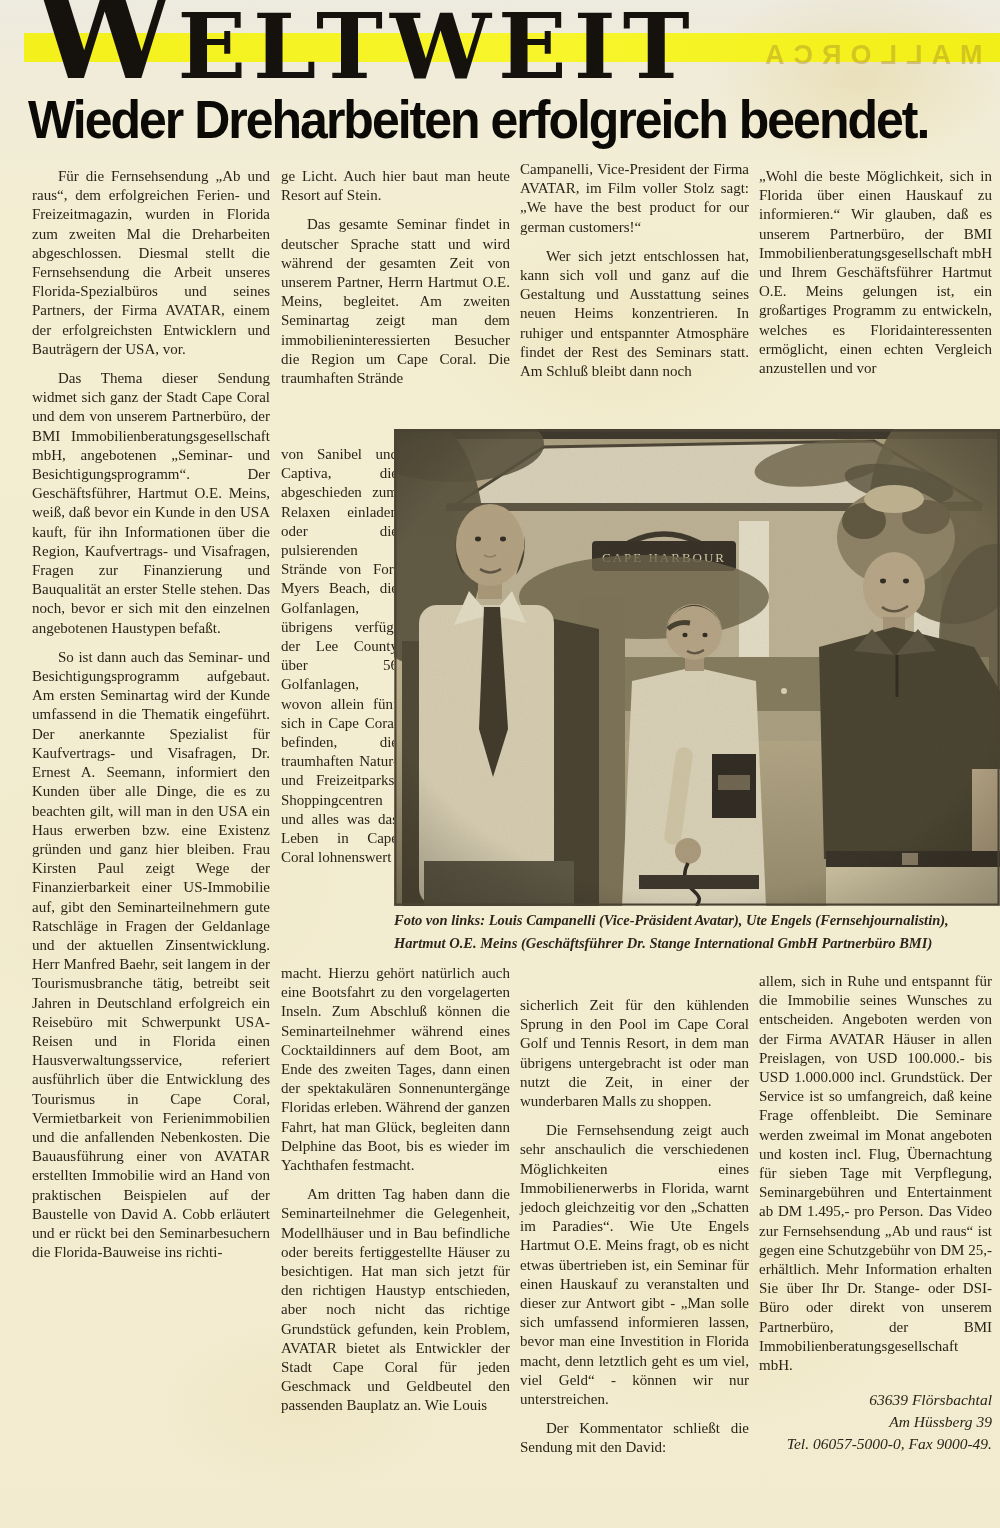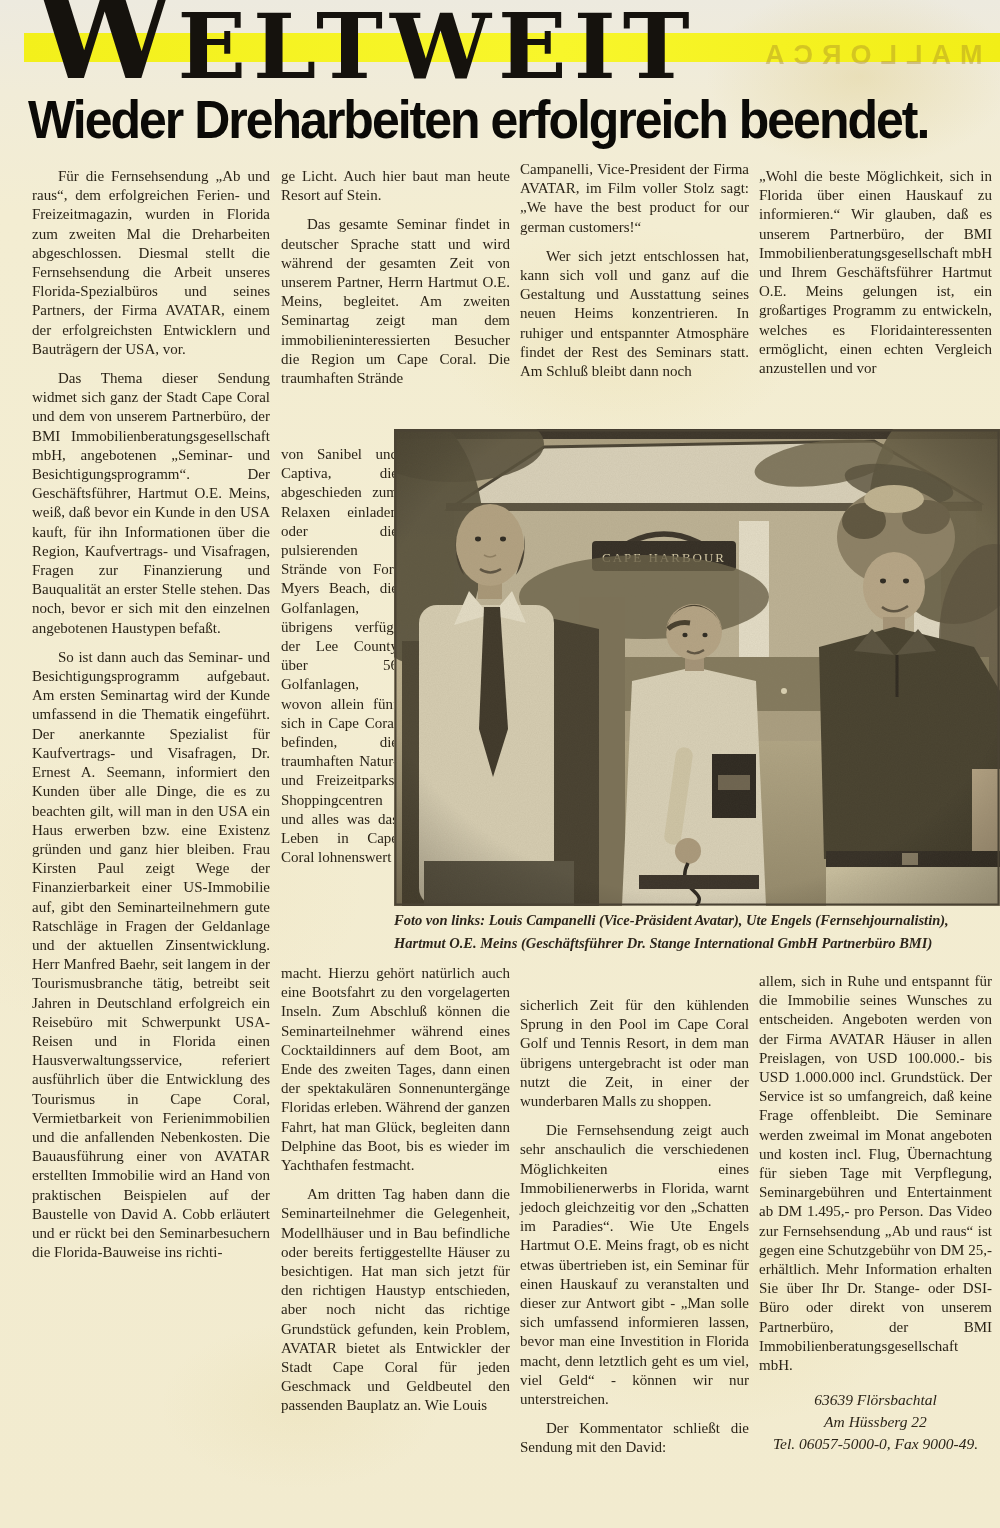--- a/index.html
+++ b/index.html
@@ -37,21 +37,21 @@
   #col2c { left:281px; top:964px; width:229px; }
   #col3a { left:520px; top:160px; width:229px; }
   #col3b { left:520px; top:962px; width:229px;margin-top:34px; }
   #col4a { left:759px; top:167px; width:233px; }
   #col4b { left:759px; top:962px; width:233px;margin-top:10px; }
   .photo { position:absolute; left:394px; top:429px; width:606px; height:477px; }
   .photo svg { display:block; width:100%; height:100%; }
   .caption { position:absolute; left:394px; top:909px; width:604px;
     font-style:italic; font-weight:700; font-size:14.5px; line-height:23px;
     color:#2d261c; text-align:left; }
-  .address { font-style:italic; font-size:15.5px; line-height:22px; margin-top:14px; text-align:center; }
+  .address { font-style:italic; font-size:15.5px; line-height:22px; margin-top:14px; text-align:right; }
   .address div { white-space:nowrap; }
 </style>
 </head>
 <body>
 
 <div class="page">
 
   <div class="band"></div>
 
   <div class="masthead">
@@ -94,21 +94,21 @@
   </div>
 
   <div class="col" id="col4a">
     <p>„Wohl die beste Möglichkeit, sich in Florida über einen Hauskauf zu informieren.“ Wir glauben, daß es unserem Partnerbüro, der BMI Immobilienberatungsgesellschaft mbH und Ihrem Geschäftsführer Hartmut O.E. Meins gelungen ist, ein großartiges Programm zu entwickeln, welches es Floridainteressenten ermöglicht, einen echten Vergleich anzustellen und vor</p>
   </div>
 
   <div class="col" id="col4b">
     <p>allem, sich in Ruhe und entspannt für die Immobilie seines Wunsches zu entscheiden. Angeboten werden von der Firma AVATAR Häuser in allen Preislagen, von USD 100.000.- bis USD 1.000.000 incl. Grundstück. Der Service ist so umfangreich, daß keine Frage offenbleibt. Die Seminare werden zweimal im Monat angeboten und kosten incl. Flug, Übernachtung für sieben Tage mit Verpflegung, Seminargebühren und Entertainment ab DM 1.495,- pro Person. Das Video zur Fernsehsendung „Ab und raus“ ist gegen eine Schutzgebühr von DM 25,- erhältlich. Mehr Information erhalten Sie über Ihr Dr. Stange- oder DSI-Büro oder direkt von unserem Partnerbüro, der BMI Immobilienberatungsgesellschaft mbH.</p>
     <div class="address">
       <div>63639 Flörsbachtal</div>
-      <div>Am Hüssberg 22</div>
+      <div>Am Hüssberg 39</div>
       <div>Tel. 06057-5000-0, Fax 9000-49.</div>
     </div>
   </div>
 
   <div class="photo">
     <svg viewBox="0 0 606 477" xmlns="http://www.w3.org/2000/svg">
       <defs>
         <linearGradient id="sky" x1="0" y1="0" x2="0" y2="1">
           <stop offset="0" stop-color="#ab9f81"></stop>
           <stop offset="0.45" stop-color="#c2b694"></stop>

